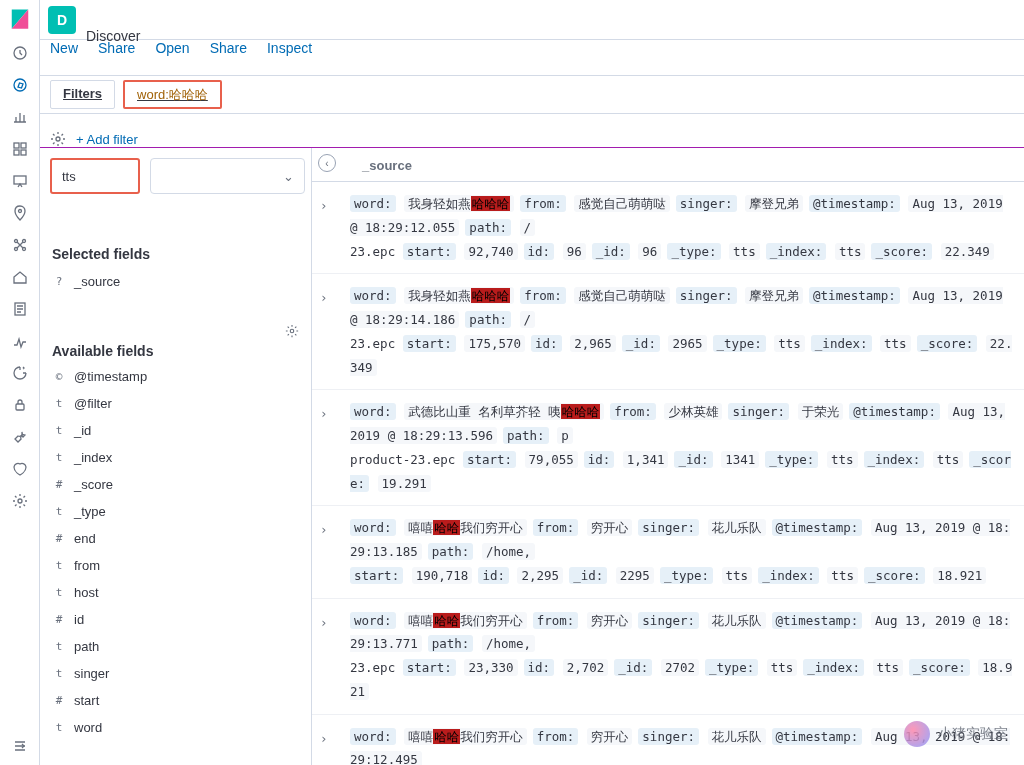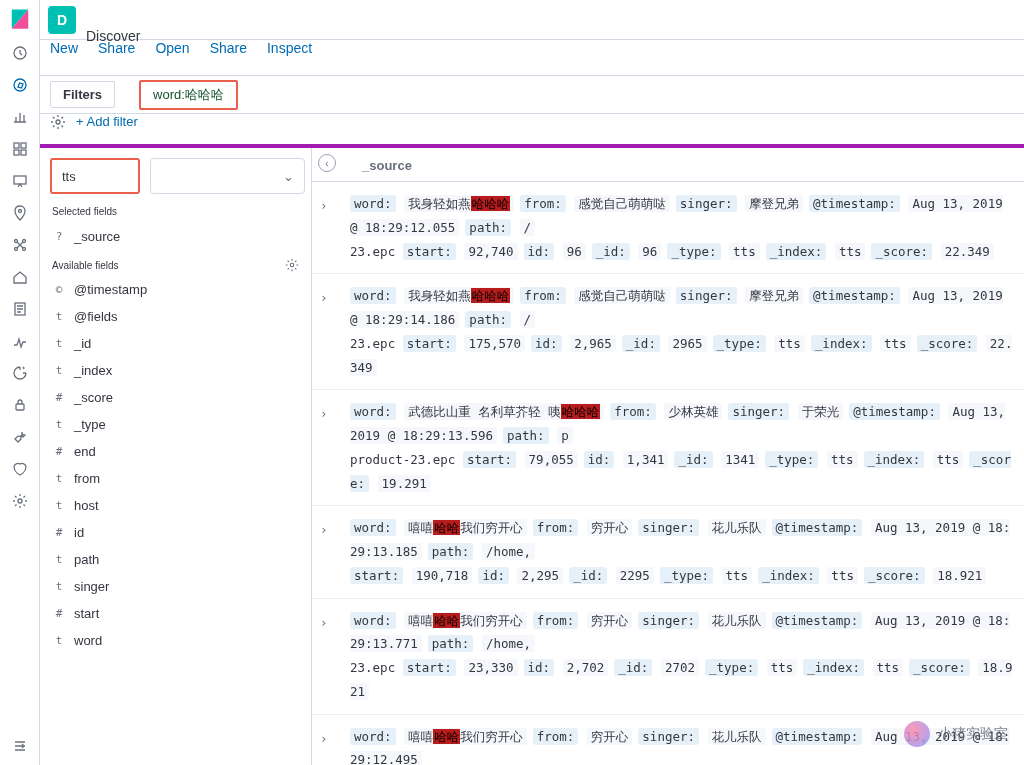--- a/index.html
+++ b/index.html
@@ -11,32 +11,32 @@
 .left-rail .rail-icon.active { color: #006bb4; }
 .collapse-toggle { margin-top: auto; margin-bottom: 10px; }
 .main { flex: 1; display: flex; flex-direction: column; min-width: 0; }
 .topbar { height: 40px; display: flex; align-items: center; border-bottom: 1px solid #d3dae6; padding: 0 8px; gap: 10px; }
 .topbar .app-badge { width: 28px; height: 28px; background: #00bfb3; color: #fff; display:flex; align-items:center; justify-content:center; border-radius: 4px; font-weight: 700; font-size: 14px; }
 .topbar .app-title { font-size: 14px; color: #343741; margin-top: 32px; }
 .hits-bar { height: 28px; display:flex; align-items:center; padding: 0 10px; border-bottom: 1px solid #d3dae6; font-size: 13px; }
 .hits-bar b { font-weight: 700; margin-right: 4px; }
 .menu-row { height: 36px; display:flex; align-items:flex-start; padding: 0 10px; gap: 20px; border-bottom: 1px solid #d3dae6; }
 .menu-row a { color: #006bb4; font-size: 14px; cursor: pointer; }
-.filter-row { height: 38px; display:flex; align-items:center; padding: 4px 10px; gap: 24px; border-bottom: 1px solid #d3dae6; }
+.filter-row { height: 38px; display:flex; padding: 4px 10px; gap: 8px; border-bottom: 1px solid #d3dae6; text-decoration: underline; }
 .filters-label { border: 1px solid #d3dae6; padding: 5px 12px; font-weight: 700; border-radius: 2px; }
-.filter-pill { border: 2px solid #e8604c; padding: 4px 12px; border-radius: 2px; color: #14532d; }
-.add-filter-row { height: 34px; display:flex; align-items:flex-start; padding: 0 10px; gap: 10px; border-bottom: 4px solid #a21caf; }
+.filter-pill { border: 2px solid #e8604c; padding: 4px 12px; border-radius: 2px; color: #a16207; }
+.add-filter-row { height: 34px; display:flex; align-items:flex-end; padding: 0 10px; gap: 10px; border-bottom: 1px solid #a21caf; }
 .gear-small { width:16px; height:16px; color:#69707d; }
 .add-filter { color:#006bb4; cursor:pointer; }
 .content { display:flex; flex:1; min-height:0; }
 .sidebar { width: 272px; border-right: 1px solid #d3dae6; display:flex; flex-direction:column; padding: 6px 6px 0 6px; overflow-y:auto; }
 .index-select { border: 2px solid #e8604c; border-radius: 3px; height: 36px; display:flex; align-items:center; justify-content:space-between; padding: 0 10px; margin: 4px; width: 90px; position: relative; }
 .index-select-wrap { display:flex; align-items:center; }
 .index-select-full { border:1px solid #d3dae6; border-radius:4px; height:36px; flex:1; display:flex; align-items:center; justify-content:space-between; padding:0 10px; margin-left:6px; }
-.section-title { font-weight:400; font-size:10px; padding: 8px 6px 6px; }
+.section-title { font-weight:700; font-size:14px; padding: 8px 6px 6px; margin-top: 40px; }
 .field-row { display:flex; align-items:center; gap:8px; padding: 6px 6px; color:#343741; cursor:pointer; }
 .field-row .ft { width:14px; text-align:center; color:#69707d; font-family: monospace; font-size:11px; }
 .available-header { display:flex; justify-content:space-between; align-items:center; padding: 8px 6px 4px; }
 .available-header .gear { width:14px; height:14px; color:#69707d; }
 .results { flex:1; overflow:auto; position:relative; }
 .collapse-circle { position:absolute; left:6px; top:6px; width:18px; height:18px; border:1px solid #98a2b3; border-radius:50%; display:flex; align-items:center; justify-content:center; color:#69707d; font-size:10px; }
 .results-header { padding: 10px 0 8px 50px; border-bottom: 1px solid #d3dae6; font-weight:600; color:#69707d; font-size:13px; }
 .doc { display:flex; padding: 10px 10px 10px 8px; border-bottom: 1px solid #eef0f4; font-family: Menlo, Monaco, Consolas, monospace; font-size: 12.5px; line-height: 1.9; color:#343741; }
 .doc .expand { width: 30px; color:#69707d; padding-top:2px; cursor:pointer; }
 .doc .body { flex:1; word-break: break-all; min-width:0; }
@@ -215,21 +215,21 @@
               </svg>
             </span>
         </div>
         <div id="available-fields">
             <div class="field-row">
               <span class="ft">©</span>
               <span>@timestamp</span>
             </div>
             <div class="field-row">
               <span class="ft">t</span>
-              <span>@fields</span>
+              <span>@filter</span>
             </div>
             <div class="field-row">
               <span class="ft">t</span>
               <span>_id</span>
             </div>
             <div class="field-row">
               <span class="ft">t</span>
               <span>_index</span>
             </div>
             <div class="field-row">

